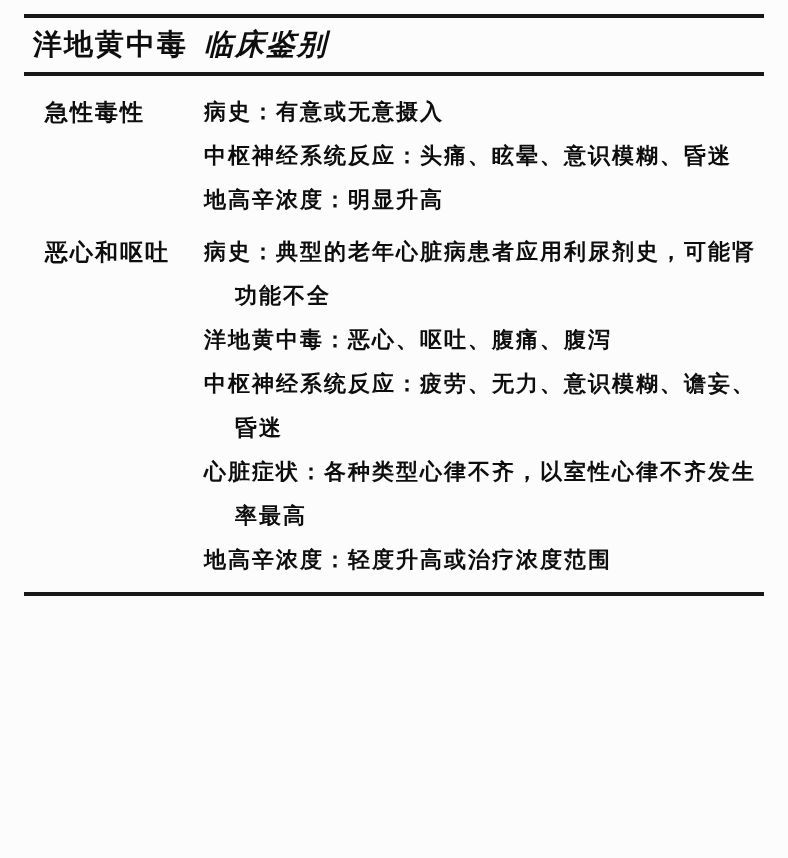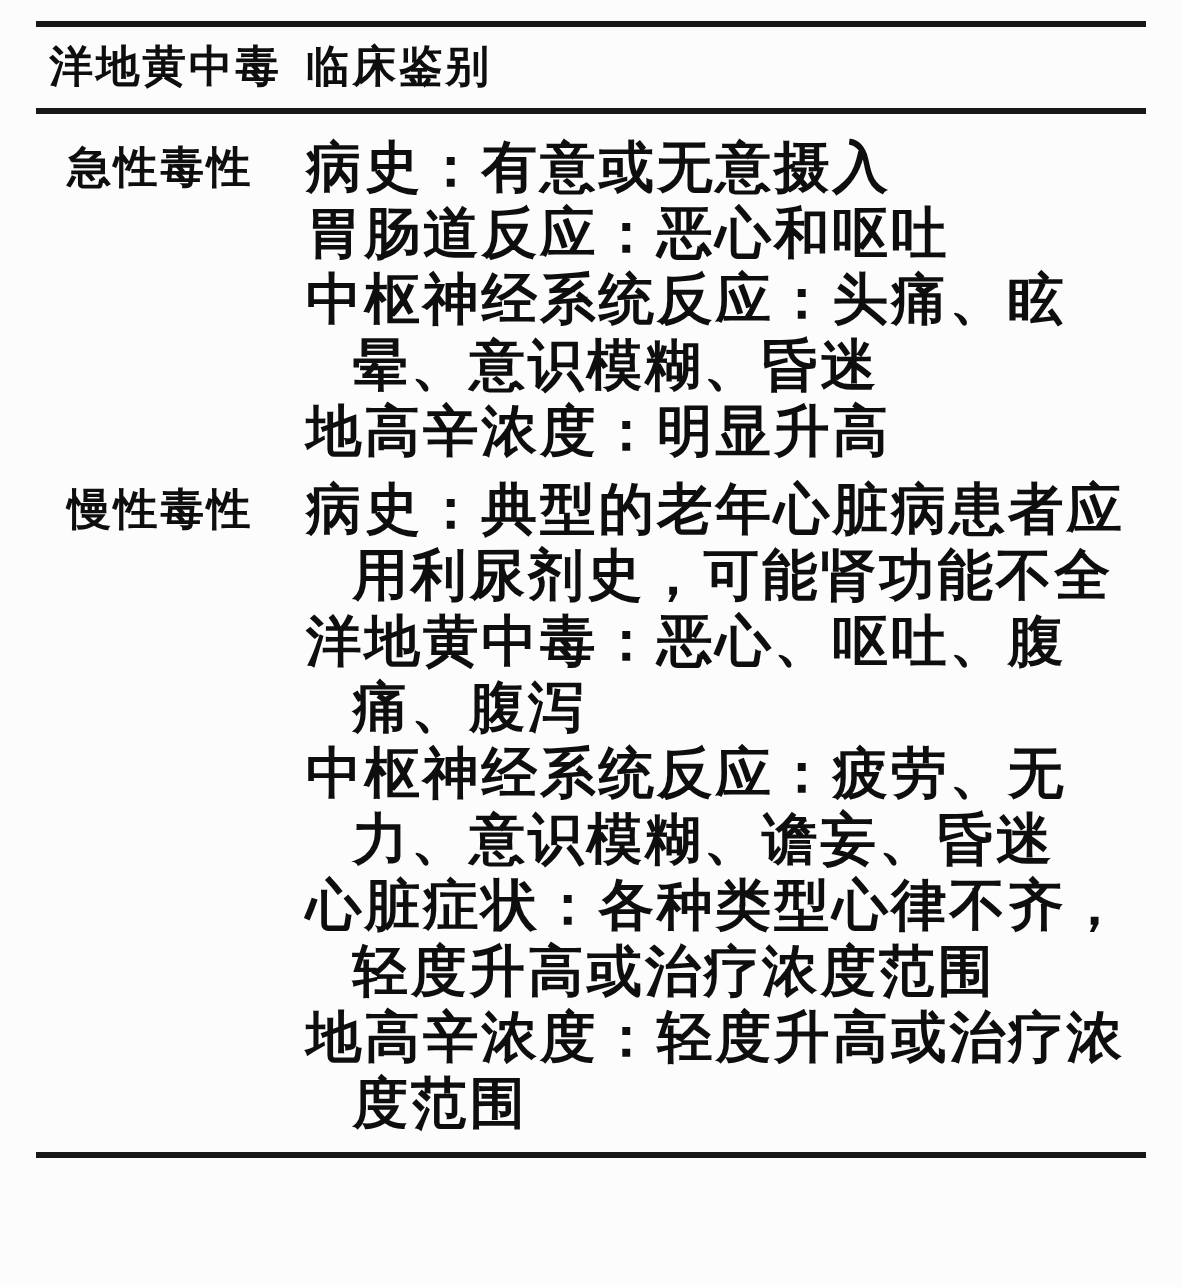--- a/index.html
+++ b/index.html
@@ -33,20 +33,21 @@
     height: 54px;
     border-bottom: 4px solid #181818;
   }
   .hdr-col1 {
     width: 180px;
     box-sizing: border-box;
     padding-left: 9px;
   }
   .hdr-col2 {
     flex: 1;
+    font-style: italic;
   }
   .hdr-text {
     font-size: 29px;
     font-weight: 700;
     letter-spacing: 2px;
     white-space: nowrap;
     text-align: center;
   }
   .tbody {
     padding: 14px 0 10px 0;
@@ -55,32 +56,32 @@
     display: flex;
     align-items: flex-start;
   }
   .section + .section {
     margin-top: 8px;
   }
   .section-label {
     width: 180px;
     box-sizing: border-box;
     padding-left: 21px;
-    font-size: 29px;
+    font-size: 23px;
     font-weight: 700;
     letter-spacing: 2px;
     line-height: 44px;
     white-space: nowrap;
   }
   .items {
     width: 560px;
   }
   .item {
     margin: 0;
-    font-size: 37px;
+    font-size: 22px;
     font-weight: 700;
     letter-spacing: 2px;
     line-height: 44px;
     word-break: break-all;
     padding-left: 31px;
     text-indent: -31px;
   }
 </style>
 </head>
 <body>
@@ -96,32 +97,31 @@
         <span class="hdr-text">临床鉴别</span>
       </div>
     </div>
 
     <div class="tbody">
 
       <div class="section">
         <div class="section-label">急性毒性</div>
         <div class="items">
           <p class="item">病史：有意或无意摄入</p>
-          <p class="item">胃肠道反应：恶心和呕吐</p>
           <p class="item">中枢神经系统反应：头痛、眩晕、意识模糊、昏迷</p>
           <p class="item">地高辛浓度：明显升高</p>
         </div>
       </div>
 
       <div class="section">
-        <div class="section-label">慢性毒性</div>
+        <div class="section-label">恶心和呕吐</div>
         <div class="items">
           <p class="item">病史：典型的老年心脏病患者应用利尿剂史，可能肾功能不全</p>
           <p class="item">洋地黄中毒：恶心、呕吐、腹痛、腹泻</p>
           <p class="item">中枢神经系统反应：疲劳、无力、意识模糊、谵妄、昏迷</p>
-          <p class="item">心脏症状：各种类型心律不齐，轻度升高或治疗浓度范围</p>
+          <p class="item">心脏症状：各种类型心律不齐，以室性心律不齐发生率最高</p>
           <p class="item">地高辛浓度：轻度升高或治疗浓度范围</p>
         </div>
       </div>
 
     </div>
   </div>
 </div>
 
 </body></html>

